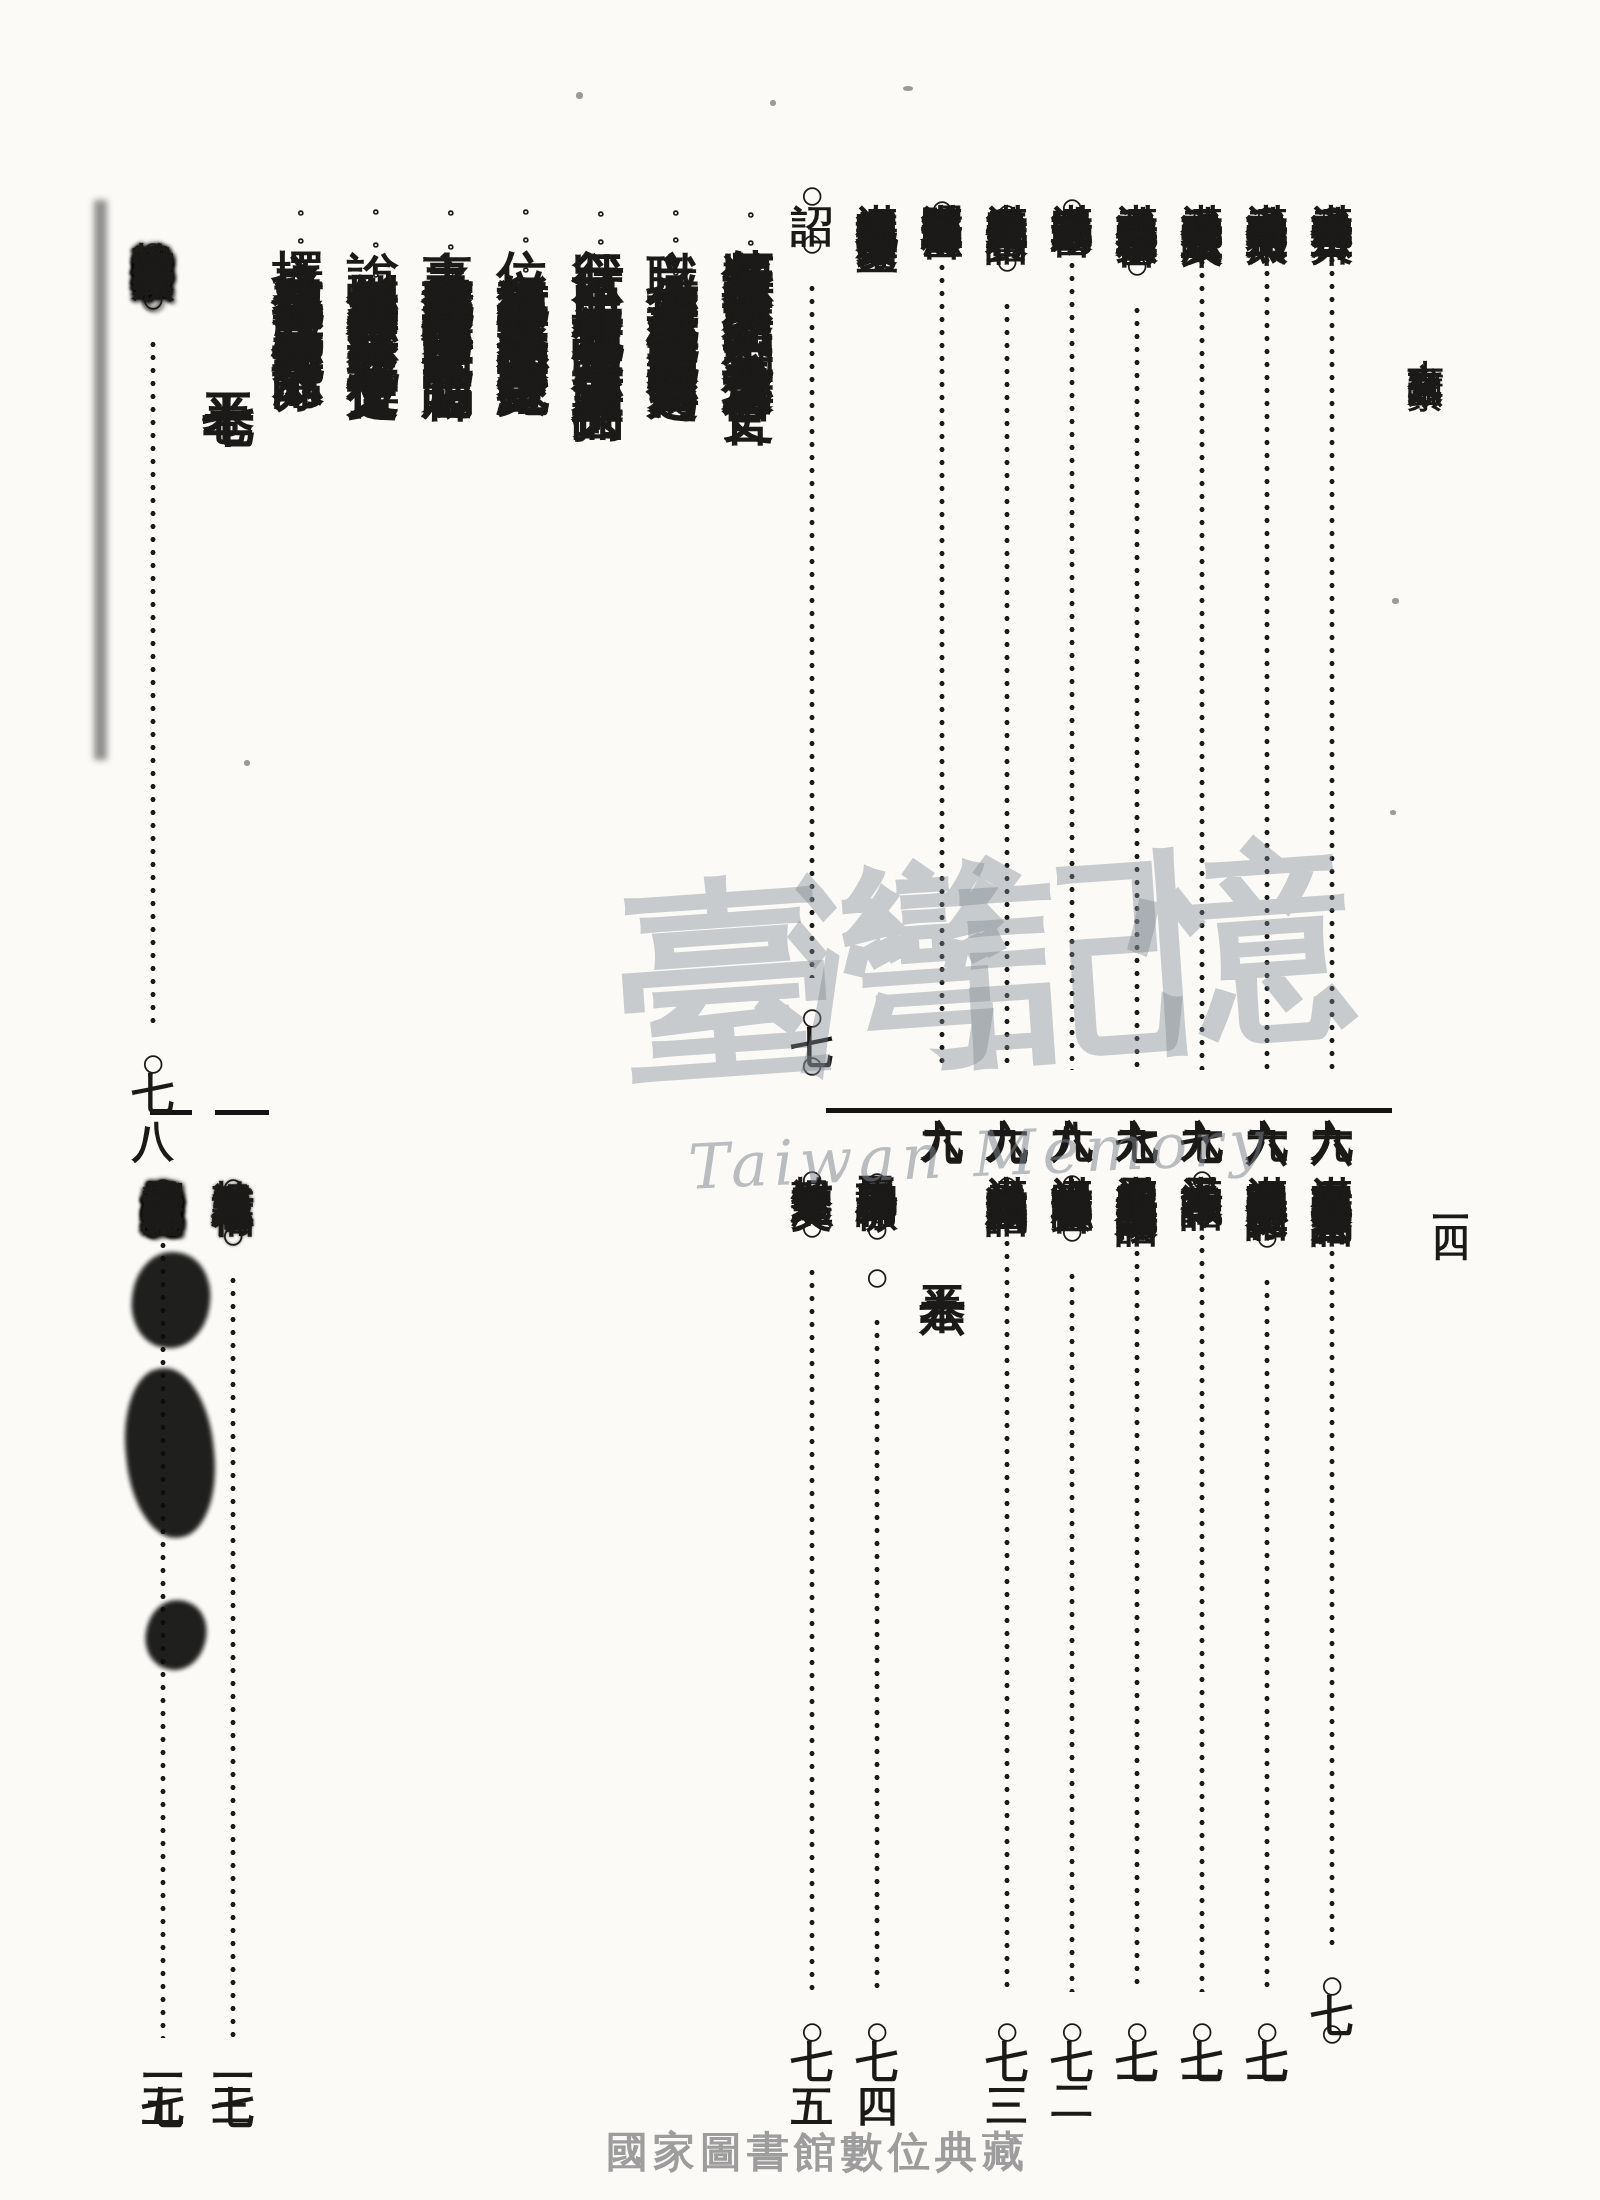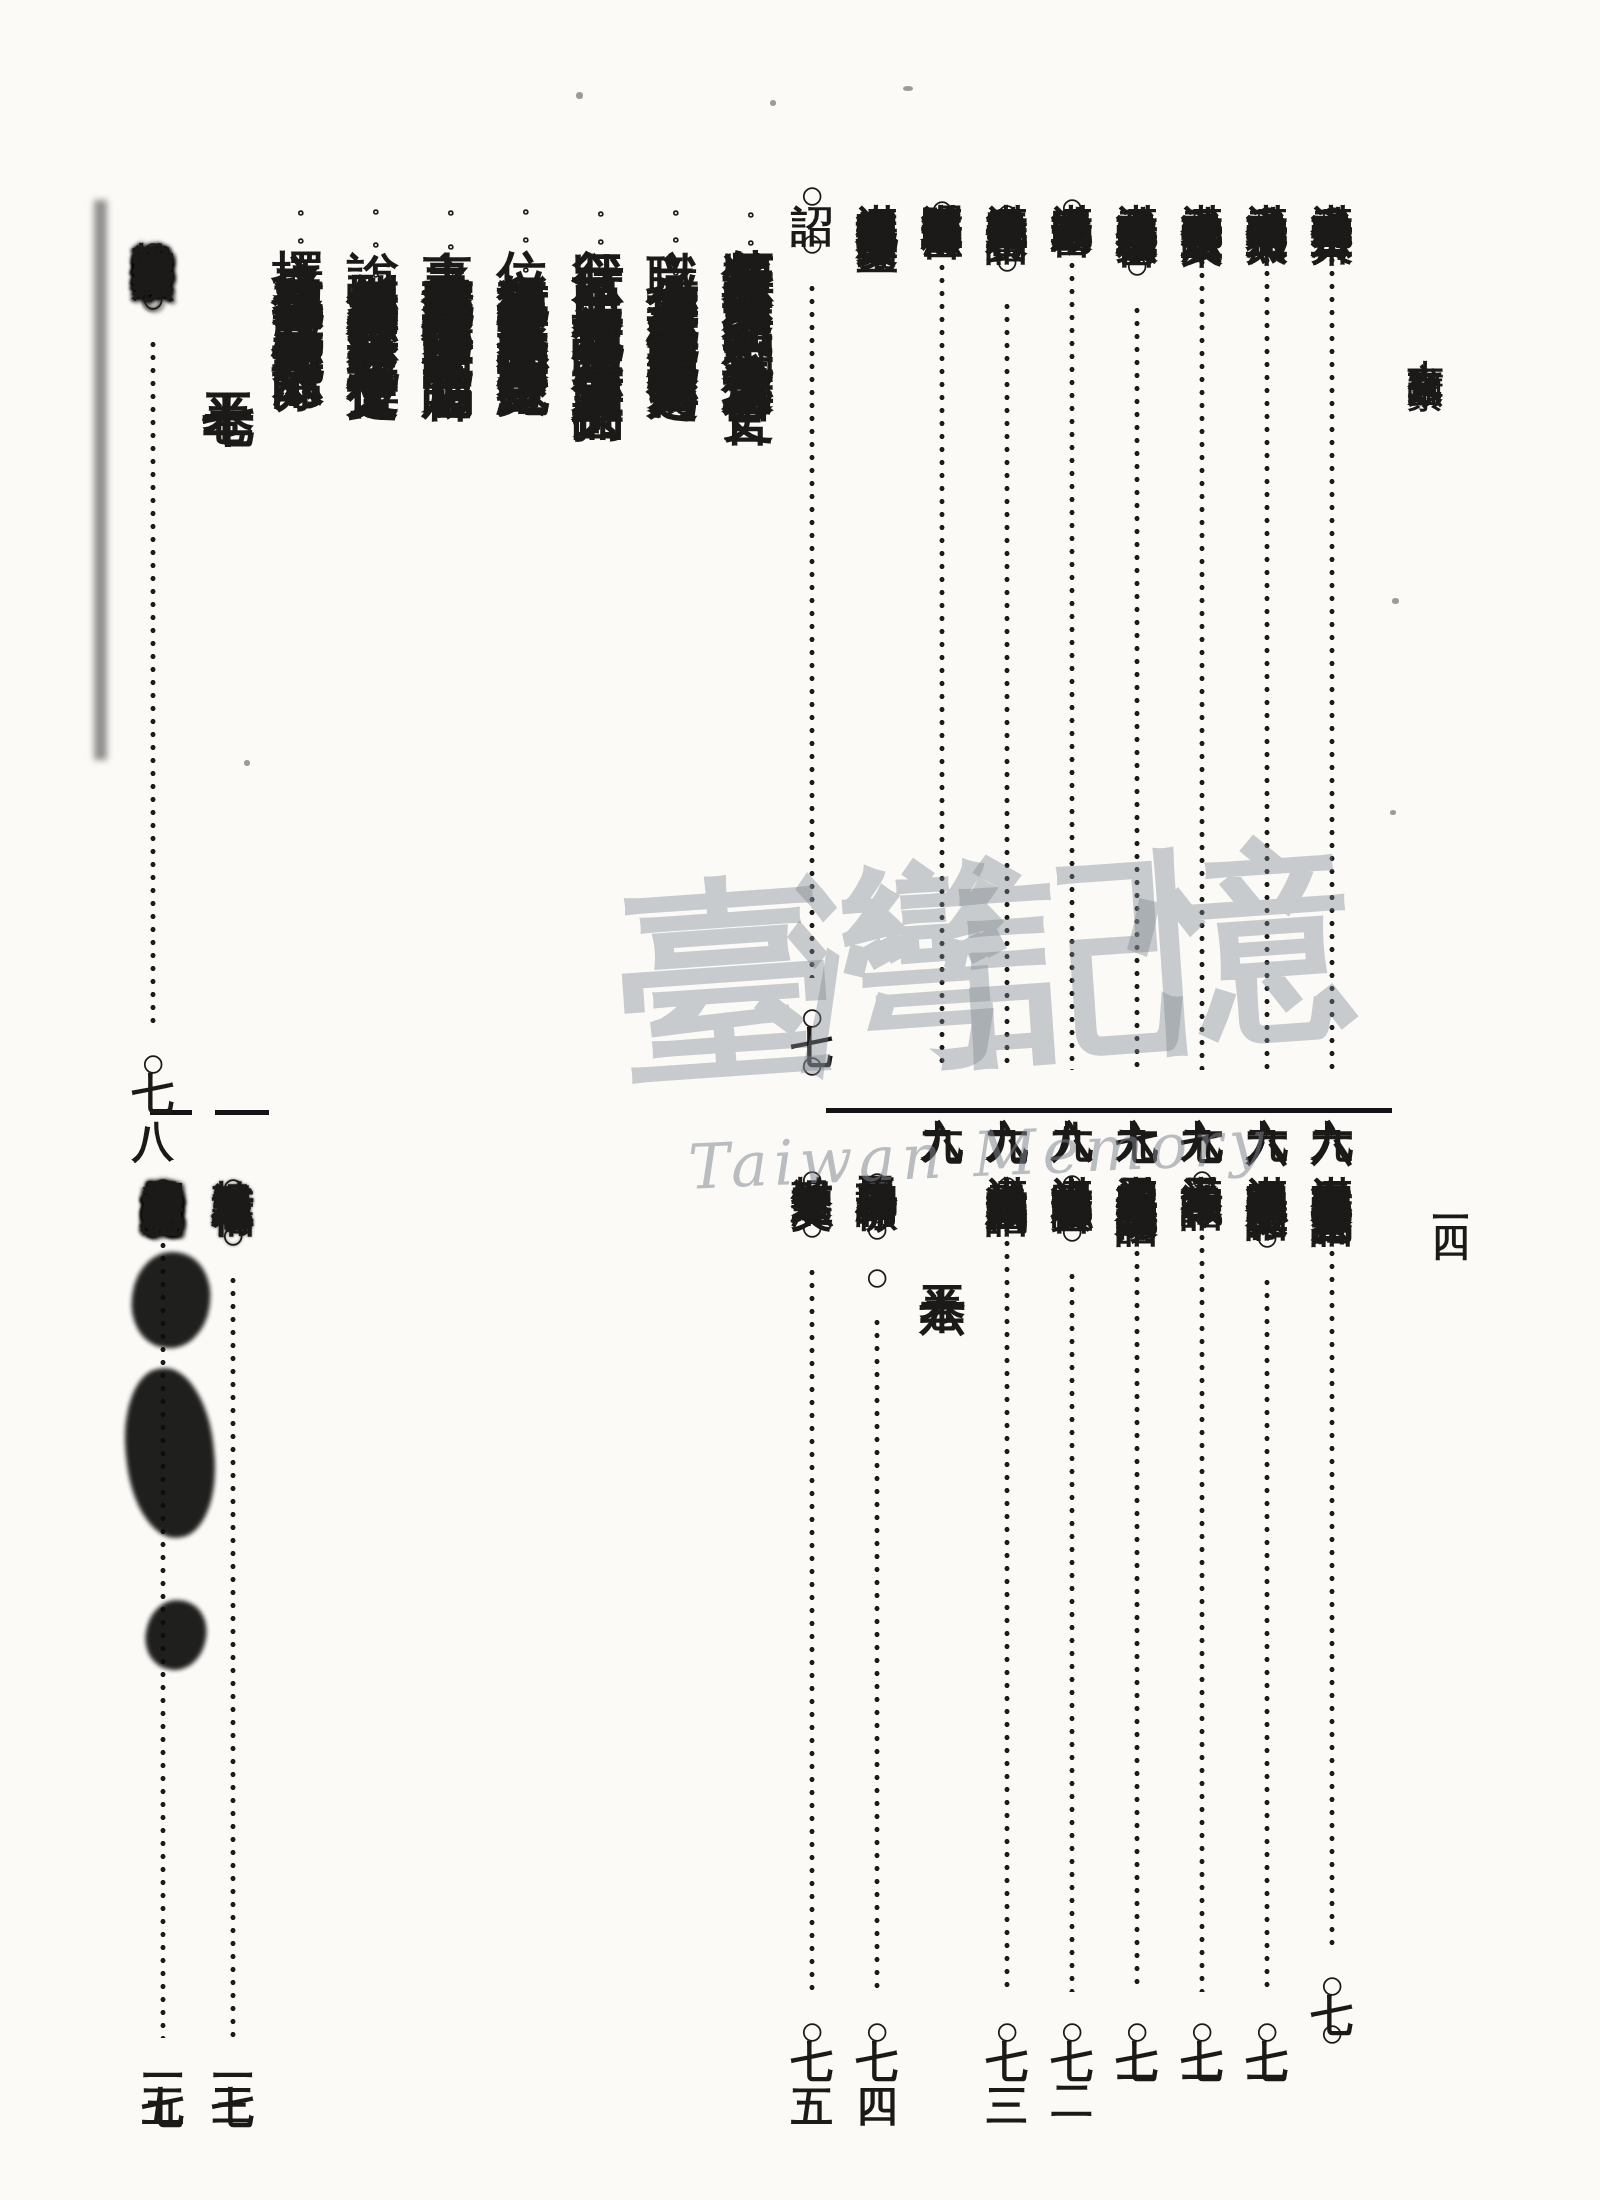--- a/index.html
+++ b/index.html
@@ -197,13 +197,14 @@
   <div class="blob" style="left:126px;top:1368px;width:88px;height:170px;transform:rotate(-6deg);"></div>
   <div class="blob" style="left:146px;top:1600px;width:60px;height:70px;transform:rotate(14deg);"></div>
   <div class="streak" style="left:94px;top:200px;width:13px;height:560px;"></div>
   <div class="speck" style="left:576px;top:92px;width:7px;height:7px;"></div>
   <div class="speck" style="left:770px;top:100px;width:6px;height:6px;"></div>
   <div class="speck" style="left:903px;top:86px;width:10px;height:5px;"></div>
   <div class="speck" style="left:1392px;top:598px;width:7px;height:6px;"></div>
   <div class="speck" style="left:244px;top:760px;width:6px;height:6px;"></div>
   <div class="speck" style="left:1390px;top:810px;width:6px;height:5px;"></div>
 
+  <div class="bottom-caption">國家圖書館數位典藏</div>
 </div>
 
 </body></html>

